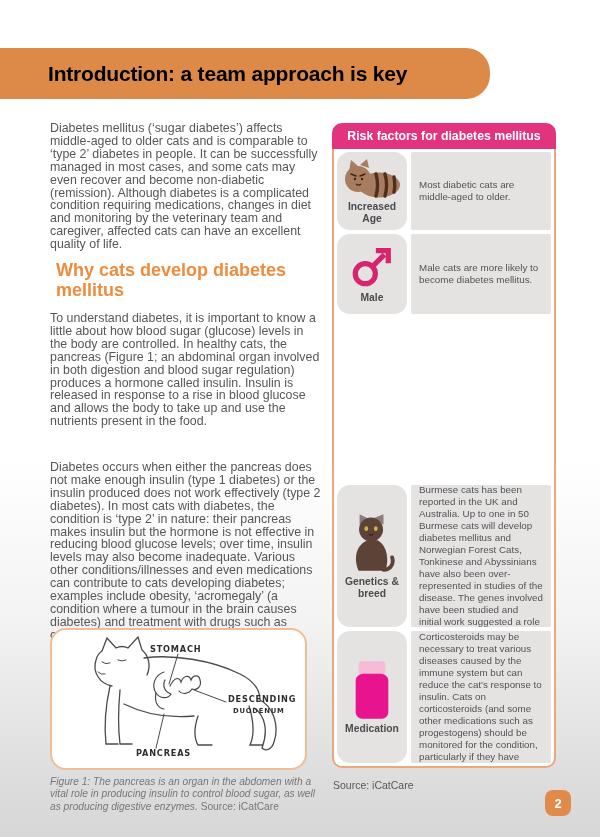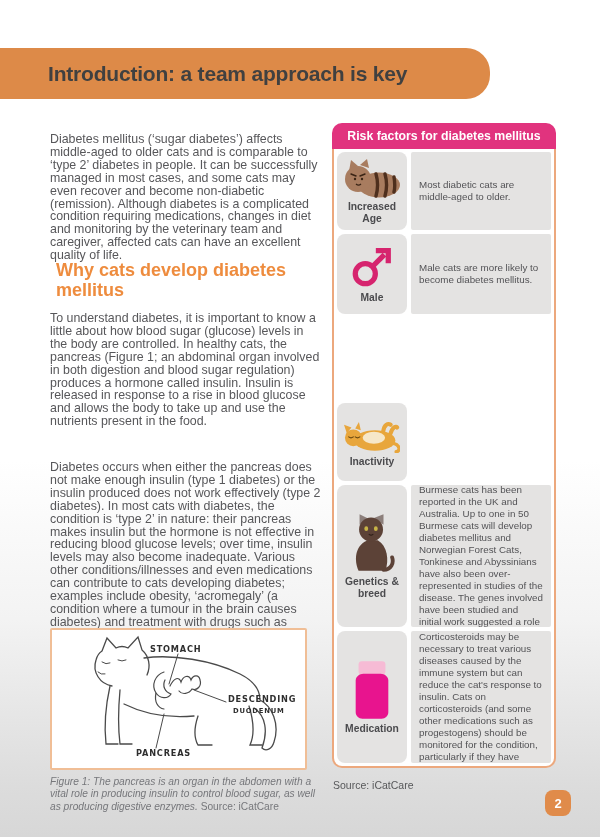--- a/index.html
+++ b/index.html
@@ -8,50 +8,50 @@
     position:relative; width:600px; height:837px; overflow:hidden;
     font-family:"Liberation Sans", sans-serif;
     background:linear-gradient(180deg,#ffffff 0%,#ffffff 55%,#f3f3f3 74%,#dcdcdc 94%,#d7d7d7 100%);
   }
   
   .banner {
     position:absolute; left:0; top:48px; width:490px; height:51px;
     background:#DD8A48; border-radius:0 24px 24px 0;
     display:flex; align-items:center; padding-left:48px;
   }
-  .banner span { color:#404040; font-size:21px; font-weight:bold; letter-spacing:-0.2px; }
+  .banner span { color:#000000; font-size:21px; font-weight:bold; letter-spacing:-0.2px; }
   
   .col-text { position:absolute; left:50px; width:272px; color:#57575A; font-size:12.4px; line-height:12.9px; }
-  .p1 { top:133px; }
+  .p1 { top:122px; }
   .p2 { top:312px; }
   .p3 { top:461px; }
   .heading { position:absolute; left:56px; top:261px; width:240px; color:#EE8C3E; font-size:18px; line-height:19.5px; font-weight:bold; }
   
   .figure-box {
     position:absolute; left:50px; top:628px; width:257px; height:142px;
-    background:#ffffff; border:2px solid #F0BE96; border-radius:2px;
+    background:#ffffff; border:2px solid #F0BE96; border-radius:16px;
   }
   .fig-caption { position:absolute; left:50px; top:776px; width:276px; color:#76777B; font-size:10.2px; line-height:12.4px; }
   .fig-caption .it { font-style:italic; }
   
   .panel { position:absolute; left:332px; top:123px; width:224px; }
   .panel-header {
     height:26px; background:#E1337E; border-radius:10px 10px 0 0;
     display:flex; align-items:center; justify-content:center;
     color:#fff; font-size:12.3px; font-weight:bold;
   }
   .panel-body {
     background:#ffffff; border:2px solid #ECA87D; border-top:none;
     border-radius:0 0 10px 10px; padding:3px;
   }
   .risk-row { display:flex; }
   .risk-row + .risk-row { margin-top:4px; }
   .r1{height:78px;} .r2{height:80px;} .r3{height:81px;} .r4{height:78px;} .r5{height:142px;} .r6{height:132px;}
   .icon-cell {
-    width:70px; flex:0 0 70px; margin-right:4px; background:#E4E3E2; border-radius:8px;
+    width:70px; flex:0 0 70px; margin-right:4px; background:#E4E3E2; border-radius:13px;
     display:flex; flex-direction:column; align-items:center; justify-content:center;
     gap:3px; padding:5px 2px; overflow:hidden;
   }
   .row-label { color:#4B4B4E; font-size:10.3px; font-weight:600; text-align:center; line-height:11.5px; }
   .text-cell {
     flex:1; background:#E4E3E2; border-radius:2px;
     display:flex; align-items:center; padding:6px 8px;
     color:#535356; font-size:9.8px; line-height:12px; overflow:hidden;
   }
   .source-line { position:absolute; left:333px; top:779px; color:#57585A; font-size:10.5px; }
@@ -138,33 +138,20 @@
           </svg>
           <div class="row-label">Male</div>
         </div>
         <div class="text-cell">Male cats are more likely to become diabetes mellitus.</div>
       </div>
 
       <div class="risk-row r3">
       </div>
 
       <div class="risk-row r4">
-        <div class="icon-cell">
-          <svg width="56" height="36" viewBox="0 0 60 38">
-            <path d="M3,17 L0,8 L8,11 Z" fill="#E8A63C"></path>
-              <path d="M12,12 L16,5 L18,14 Z" fill="#E8A63C"></path>
-            <path d="M42,15 C43,8 47,6 50,8 M50,17 C52,10 56,9 57,11" stroke="#E8A63C" stroke-width="4.4" fill="none" stroke-linecap="round"></path>
-            <path d="M53,28 C60,30 61,36 56,37" stroke="#E8A63C" stroke-width="3.8" fill="none" stroke-linecap="round"></path>
-            <ellipse cx="33" cy="25" rx="22" ry="11" fill="#E8A63C"></ellipse>
-            <circle cx="10" cy="22" r="9" fill="#E8A63C"></circle>
-            <ellipse cx="32" cy="22" rx="12" ry="6.5" fill="#F6E7C9"></ellipse>
-            <path d="M5,21 q2.5,2 5,0 M12,21 q2.5,2 5,0" stroke="#6b4a12" stroke-width="1.2" fill="none" stroke-linecap="round"></path>
-          </svg>
-          <div class="row-label">Inactivity</div>
-        </div>
       </div>
 
       <div class="risk-row r5">
         <div class="icon-cell">
           <svg width="46" height="60" viewBox="0 0 48 62">
             <path d="M36,59 C44,59 47,52 45,46" stroke="#5C4237" stroke-width="4" fill="none" stroke-linecap="round"></path>
             <path d="M10,60 C4,46 8,32 20,28 L30,28 C40,34 42,48 38,60 Z" fill="#5C4237"></path>
             <path d="M11,12 L11,1 L21,6 Z" fill="#8C7F7B"></path>
               <path d="M26,5 L36,1 L36,12 Z" fill="#8C7F7B"></path>
             <circle cx="23" cy="17" r="12.5" fill="#5C4237"></circle>

